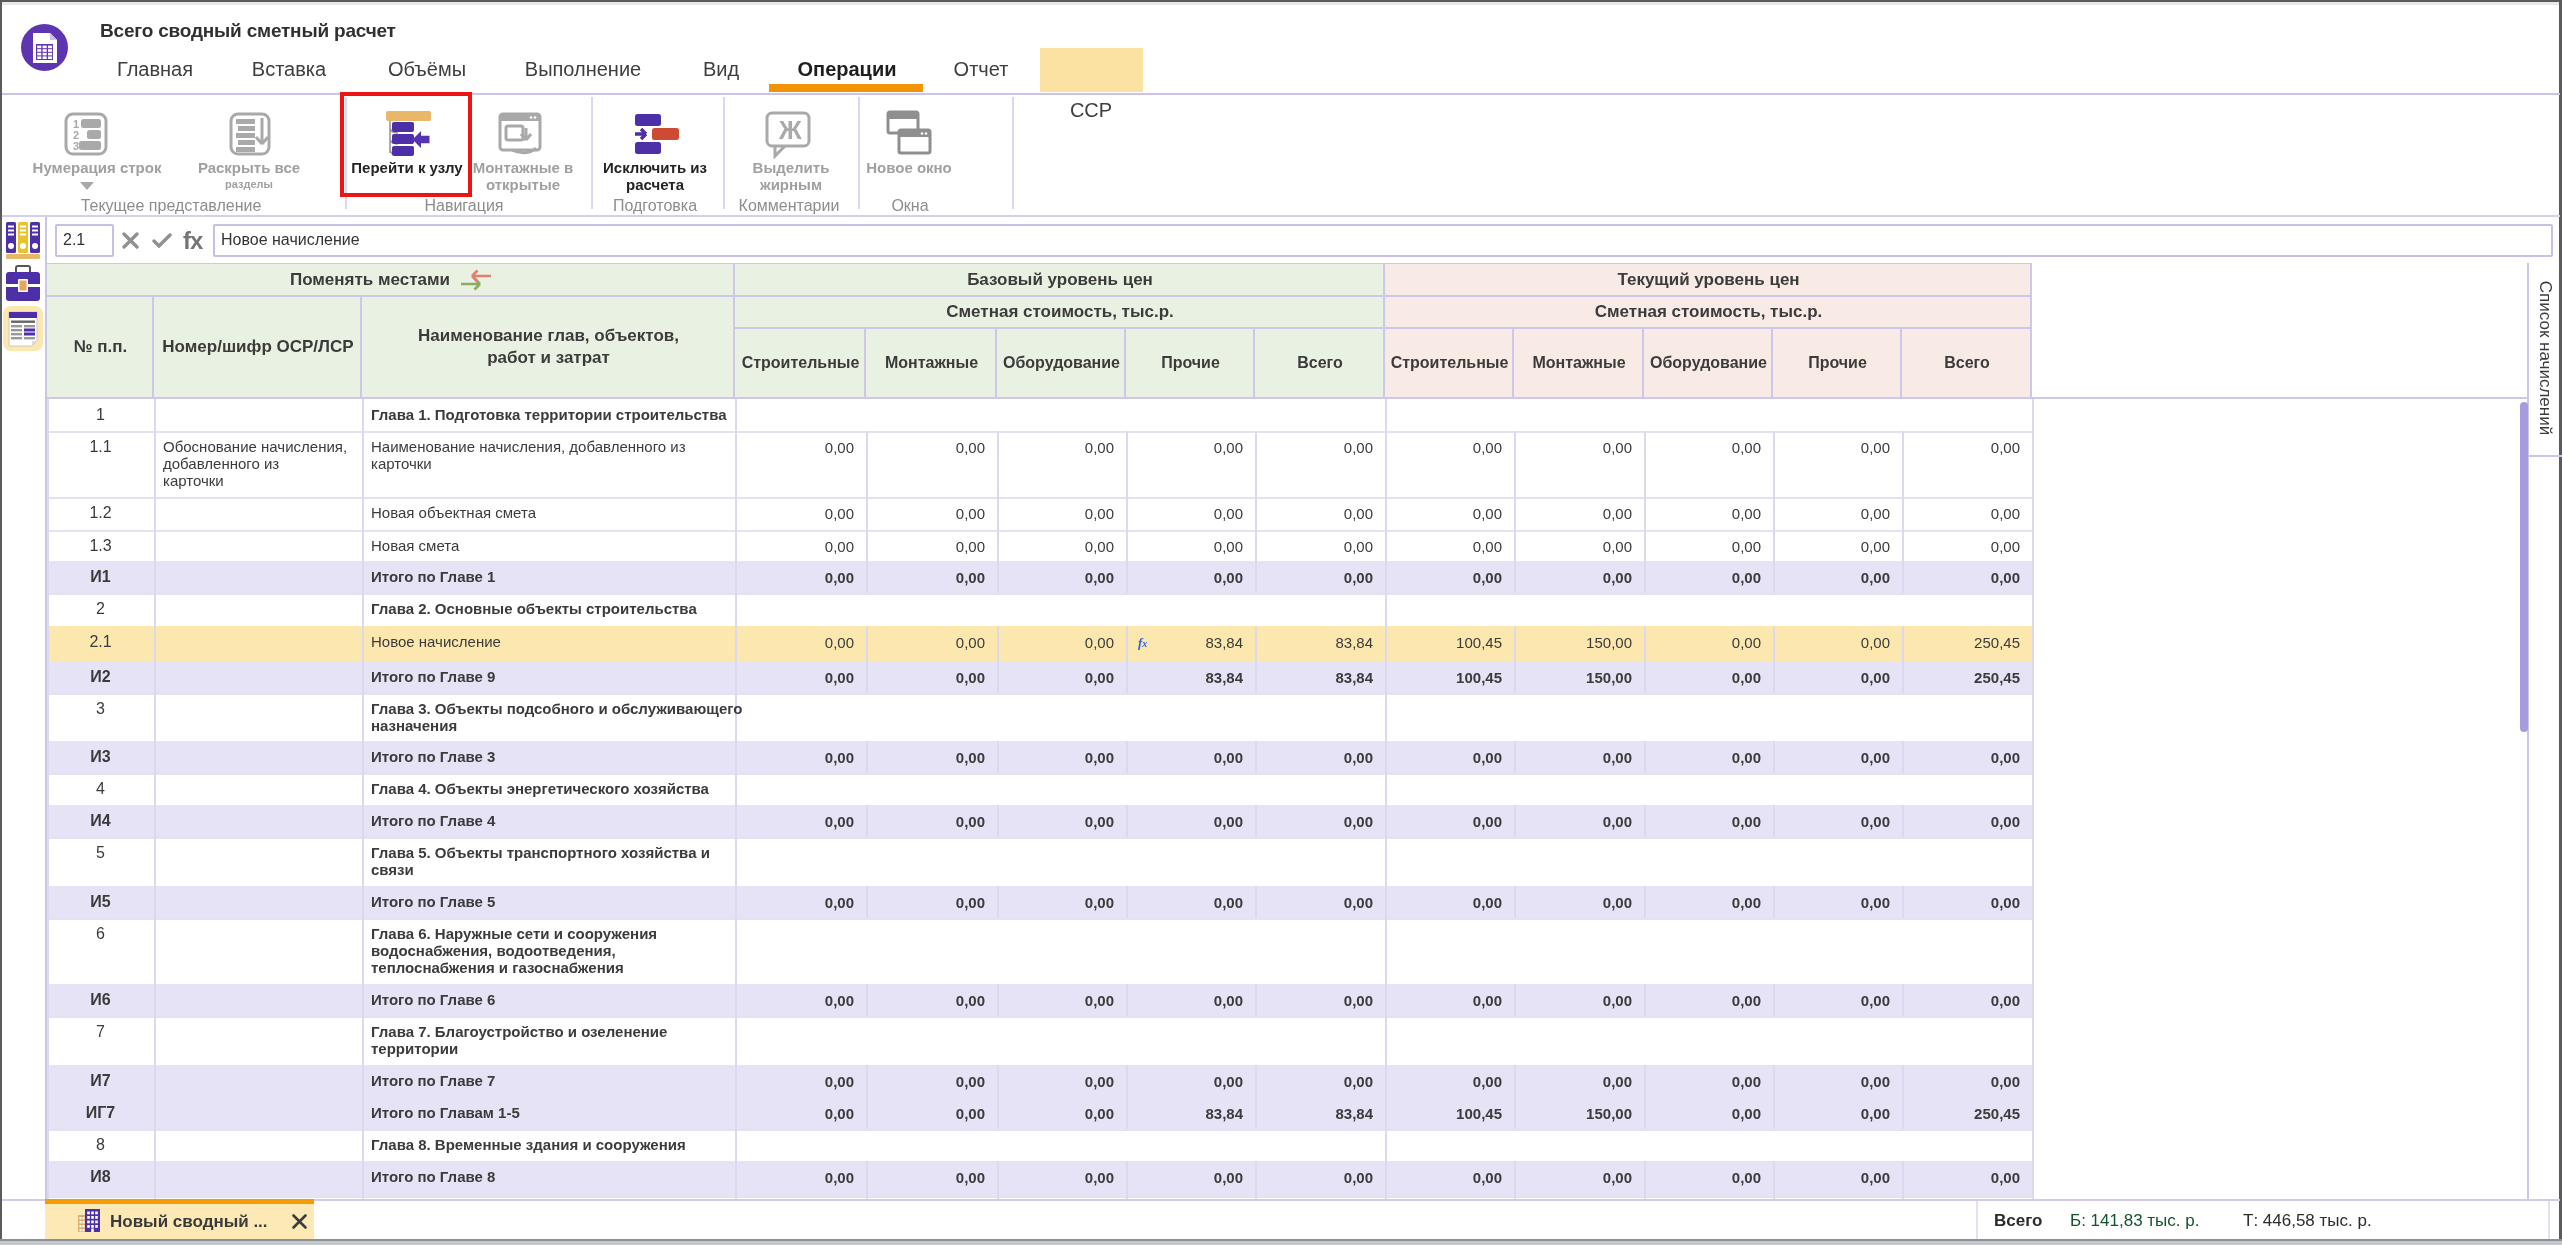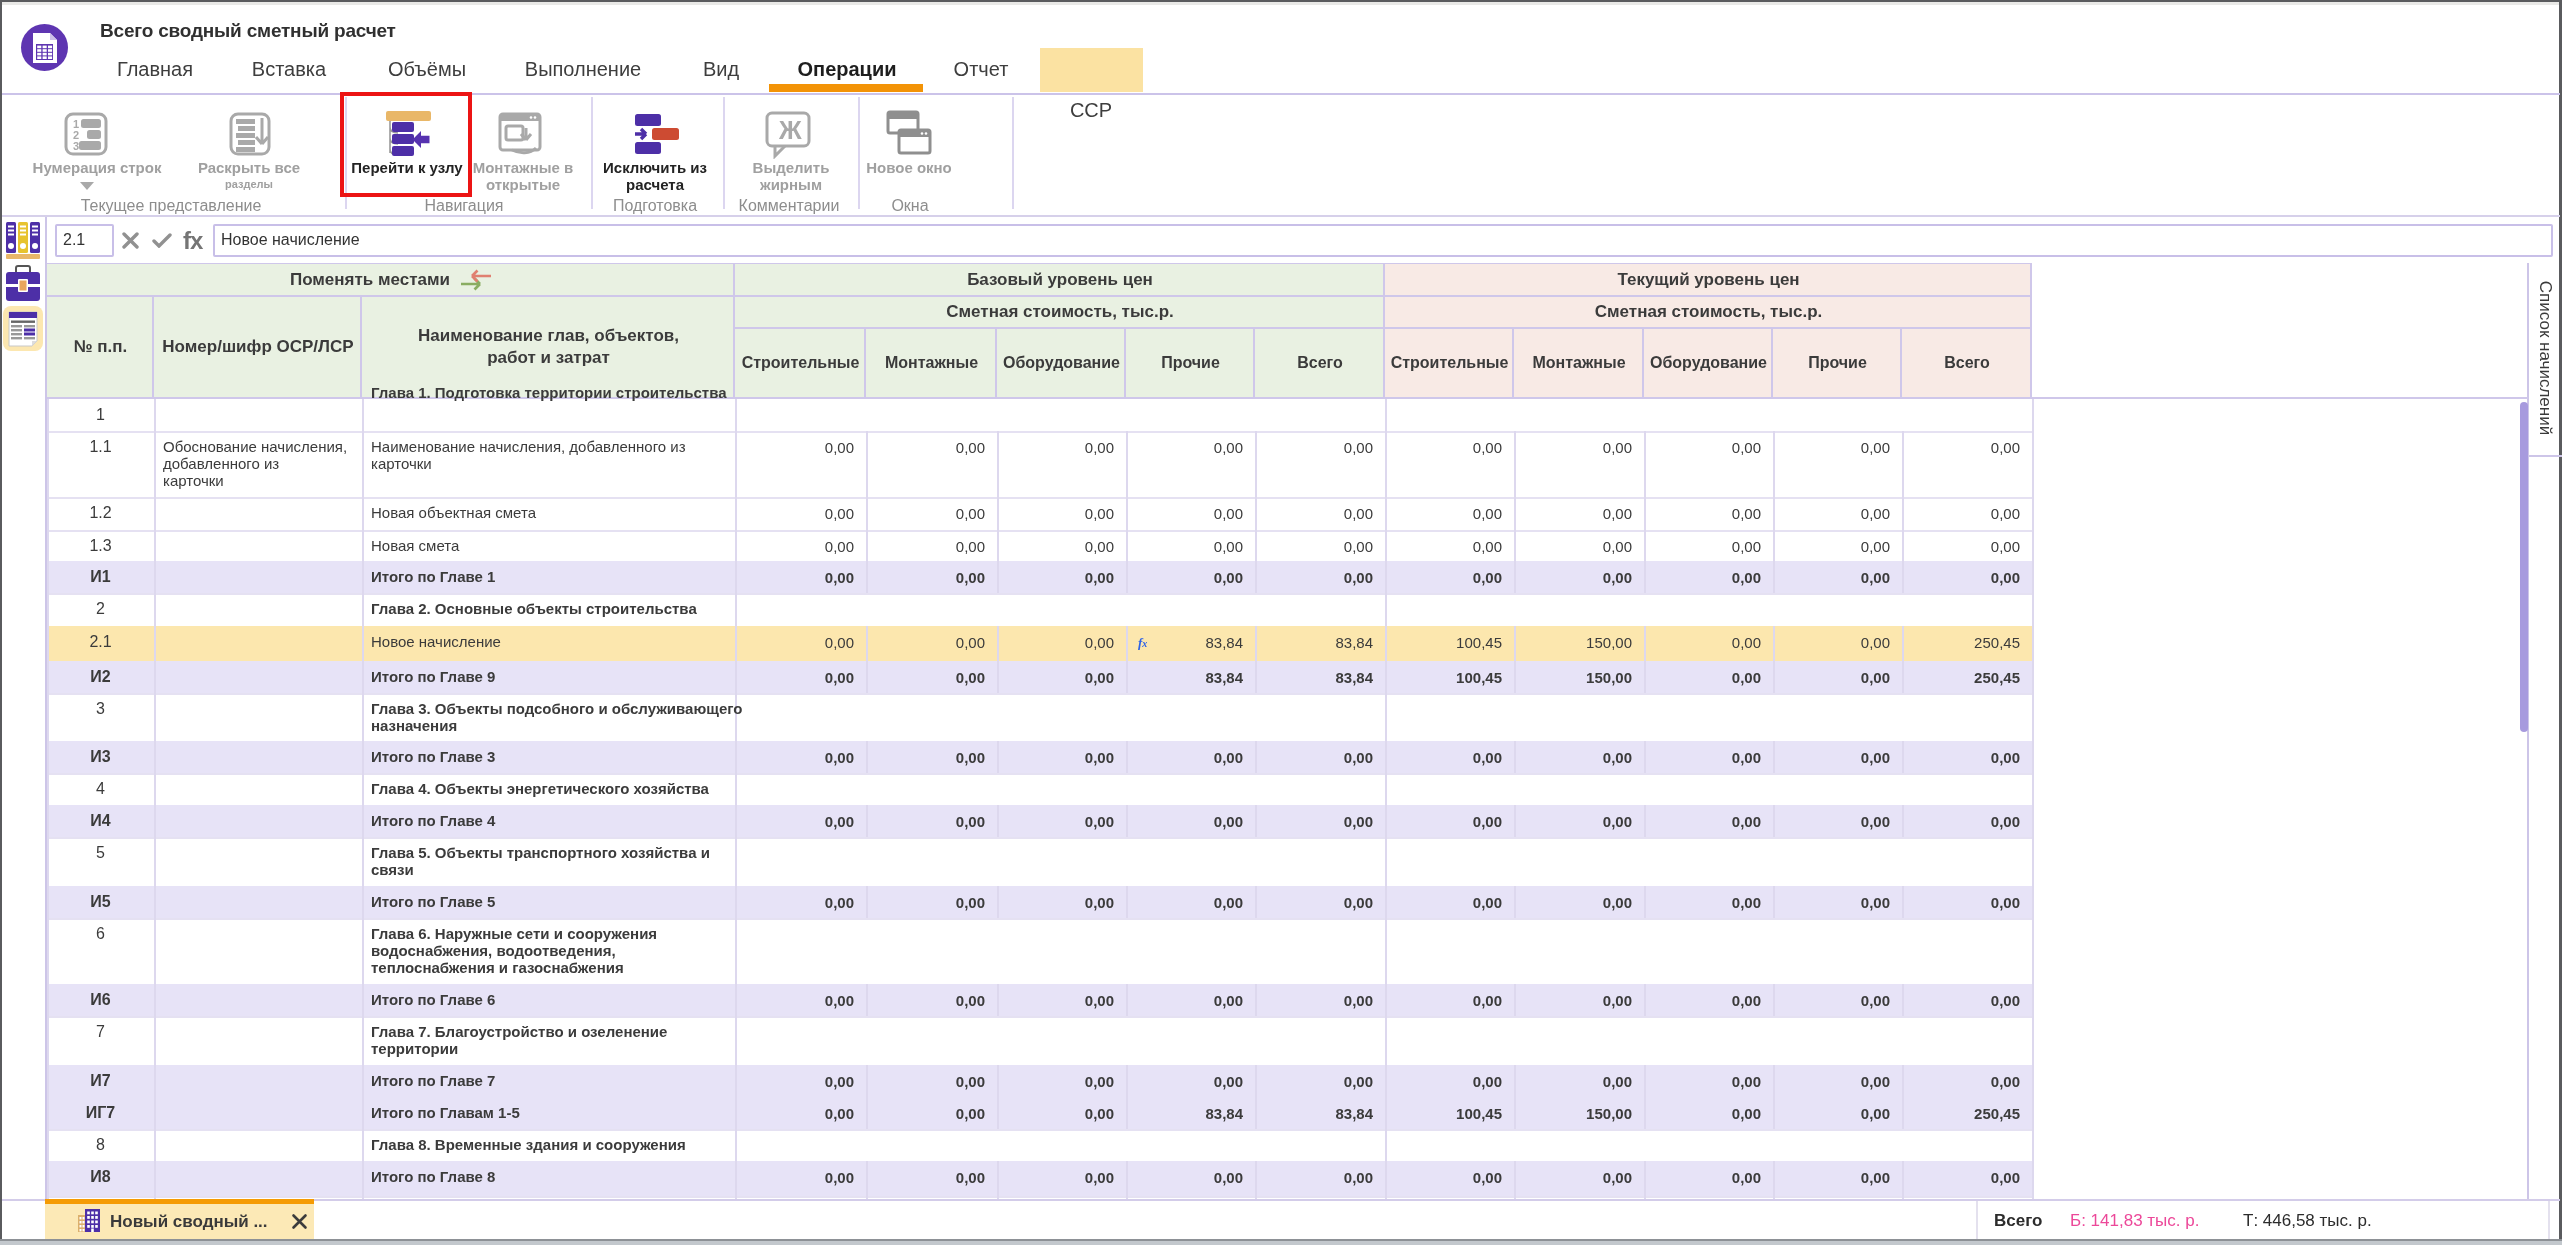--- a/index.html
+++ b/index.html
@@ -223,21 +223,21 @@
 <div class="a ct" style="left:1902px;top:329px;width:130px;height:68px;font-size:16px;font-weight:bold;color:#3b3b3b;">Всего</div>
 <div class="a" style="left:2032px;top:397px;width:496px;height:2px;background:#cfc7ea;"></div>
 <div class="a" style="left:47px;top:431px;width:1985px;height:2px;background:#e5e1f2;"></div>
 <div class="a" style="left:47px;top:399px;width:2px;height:32px;background:#ddd8ee;"></div>
 <div class="a" style="left:154px;top:399px;width:2px;height:32px;background:#ddd8ee;"></div>
 <div class="a" style="left:362px;top:399px;width:2px;height:32px;background:#ddd8ee;"></div>
 <div class="a" style="left:735px;top:399px;width:2px;height:32px;background:#ddd8ee;"></div>
 <div class="a" style="left:1385px;top:399px;width:2px;height:32px;background:#ddd8ee;"></div>
 <div class="a" style="left:2032px;top:399px;width:2px;height:32px;background:#ddd8ee;"></div>
 <div class="a ct" style="left:47px;top:399px;width:107px;height:32px;font-size:16px;color:#3b3b3b;">1</div>
-<div class="a" style="left:371px;top:384px;font-size:15px;line-height:17px;color:#3b3b3b;white-space:nowrap;font-weight:bold;">Глава 1. Подготовка территории строительства</div>
+<div class="a" style="left:371px;top:406px;font-size:15px;line-height:17px;color:#3b3b3b;white-space:nowrap;font-weight:bold;">Глава 1. Подготовка территории строительства</div>
 <div class="a" style="left:47px;top:497px;width:1985px;height:2px;background:#e5e1f2;"></div>
 <div class="a" style="left:47px;top:431px;width:2px;height:66px;background:#ddd8ee;"></div>
 <div class="a" style="left:154px;top:431px;width:2px;height:66px;background:#ddd8ee;"></div>
 <div class="a" style="left:362px;top:431px;width:2px;height:66px;background:#ddd8ee;"></div>
 <div class="a" style="left:735px;top:431px;width:2px;height:66px;background:#ddd8ee;"></div>
 <div class="a" style="left:866px;top:431px;width:2px;height:66px;background:#ddd8ee;"></div>
 <div class="a" style="left:997px;top:431px;width:2px;height:66px;background:#ddd8ee;"></div>
 <div class="a" style="left:1126px;top:431px;width:2px;height:66px;background:#ddd8ee;"></div>
 <div class="a" style="left:1255px;top:431px;width:2px;height:66px;background:#ddd8ee;"></div>
 <div class="a" style="left:1385px;top:431px;width:2px;height:66px;background:#ddd8ee;"></div>
@@ -698,14 +698,14 @@
     <rect x="18.2" y="12.5" width="2.6" height="2.8" fill="#fff"></rect>
     <rect x="18.2" y="17" width="2.6" height="2.8" fill="#fff"></rect>
     <rect x="14.2" y="20.5" width="2.6" height="3.5" fill="#fff"></rect>
   </svg>
 <div class="a" style="left:110px;top:1212px;font-size:17px;font-weight:bold;color:#3a3a3a;">Новый сводный ...</div>
 <svg class="a" style="left:291px;top:1213px;" width="17" height="17" viewBox="0 0 17 17">
     <path d="M2.5 2.5 L14.5 14.5 M14.5 2.5 L2.5 14.5" stroke="#3c3c3c" stroke-width="2.6" stroke-linecap="round"></path>
   </svg>
 <div class="a" style="left:1976px;top:1201px;width:2px;height:38px;background:#e4e1ee;"></div>
 <div class="a" style="left:1994px;top:1211px;font-size:17px;font-weight:bold;color:#2c2c2c;">Всего</div>
-<div class="a" style="left:2070px;top:1211px;font-size:17px;color:#ec4899;">Б: 141,83 тыс. р.</div>
+<div class="a" style="left:2070px;top:1211px;font-size:17px;color:#14532d;">Б: 141,83 тыс. р.</div>
 <div class="a" style="left:2243px;top:1211px;font-size:17px;color:#2c2c2c;">Т: 446,58 тыс. р.</div>
 <div class="a" style="left:2548px;top:1201px;width:2px;height:38px;background:#e4e1ee;"></div>
 </body></html>

